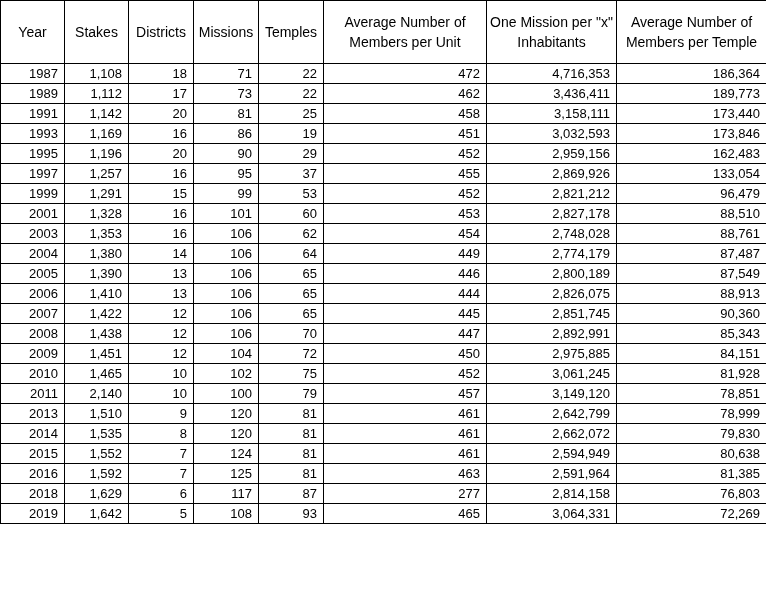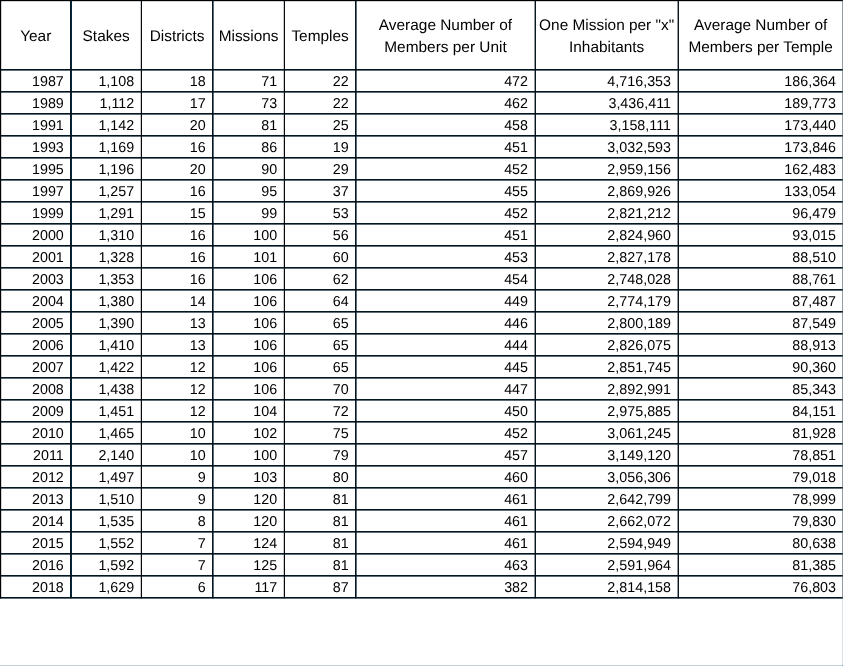--- a/index.html
+++ b/index.html
@@ -7,21 +7,21 @@
     margin: 0; padding: 0;
     width: 766px; height: 605px;
     background: #ffffff;
     overflow: hidden;
     font-family: "Liberation Sans", sans-serif;
   }
   table.grid {
     border-collapse: collapse;
     table-layout: fixed;
     width: 766px;
-    background: #0c4a6e;
+    background: #0f172a;
   }
   table.grid th, table.grid td {
     border: 1px solid #000000;
     color: #000000;
     overflow: hidden;
   }
   table.grid th {
     height: 63px;
     font-weight: normal;
     font-size: 14px;
@@ -133,30 +133,20 @@
         <td>1999</td>
         <td>1,291</td>
         <td>15</td>
         <td>99</td>
         <td>53</td>
         <td>452</td>
         <td>2,821,212</td>
         <td>96,479</td>
       </tr>
       <tr>
-        <td>2000</td>
-        <td>1,310</td>
-        <td>16</td>
-        <td>100</td>
-        <td>56</td>
-        <td>451</td>
-        <td>2,824,960</td>
-        <td>93,015</td>
-      </tr>
-      <tr>
         <td>2001</td>
         <td>1,328</td>
         <td>16</td>
         <td>101</td>
         <td>60</td>
         <td>453</td>
         <td>2,827,178</td>
         <td>88,510</td>
       </tr>
       <tr>
@@ -243,30 +233,20 @@
         <td>2011</td>
         <td>2,140</td>
         <td>10</td>
         <td>100</td>
         <td>79</td>
         <td>457</td>
         <td>3,149,120</td>
         <td>78,851</td>
       </tr>
       <tr>
-        <td>2012</td>
-        <td>1,497</td>
-        <td>9</td>
-        <td>103</td>
-        <td>80</td>
-        <td>460</td>
-        <td>3,056,306</td>
-        <td>79,018</td>
-      </tr>
-      <tr>
         <td>2013</td>
         <td>1,510</td>
         <td>9</td>
         <td>120</td>
         <td>81</td>
         <td>461</td>
         <td>2,642,799</td>
         <td>78,999</td>
       </tr>
       <tr>
@@ -298,18 +278,28 @@
         <td>463</td>
         <td>2,591,964</td>
         <td>81,385</td>
       </tr>
       <tr>
         <td>2018</td>
         <td>1,629</td>
         <td>6</td>
         <td>117</td>
         <td>87</td>
-        <td>382</td>
+        <td>277</td>
         <td>2,814,158</td>
         <td>76,803</td>
+      </tr>
+      <tr>
+        <td>2019</td>
+        <td>1,642</td>
+        <td>5</td>
+        <td>108</td>
+        <td>93</td>
+        <td>465</td>
+        <td>3,064,331</td>
+        <td>72,269</td>
       </tr>
     </tbody>
 </table>
 
 </body></html>

